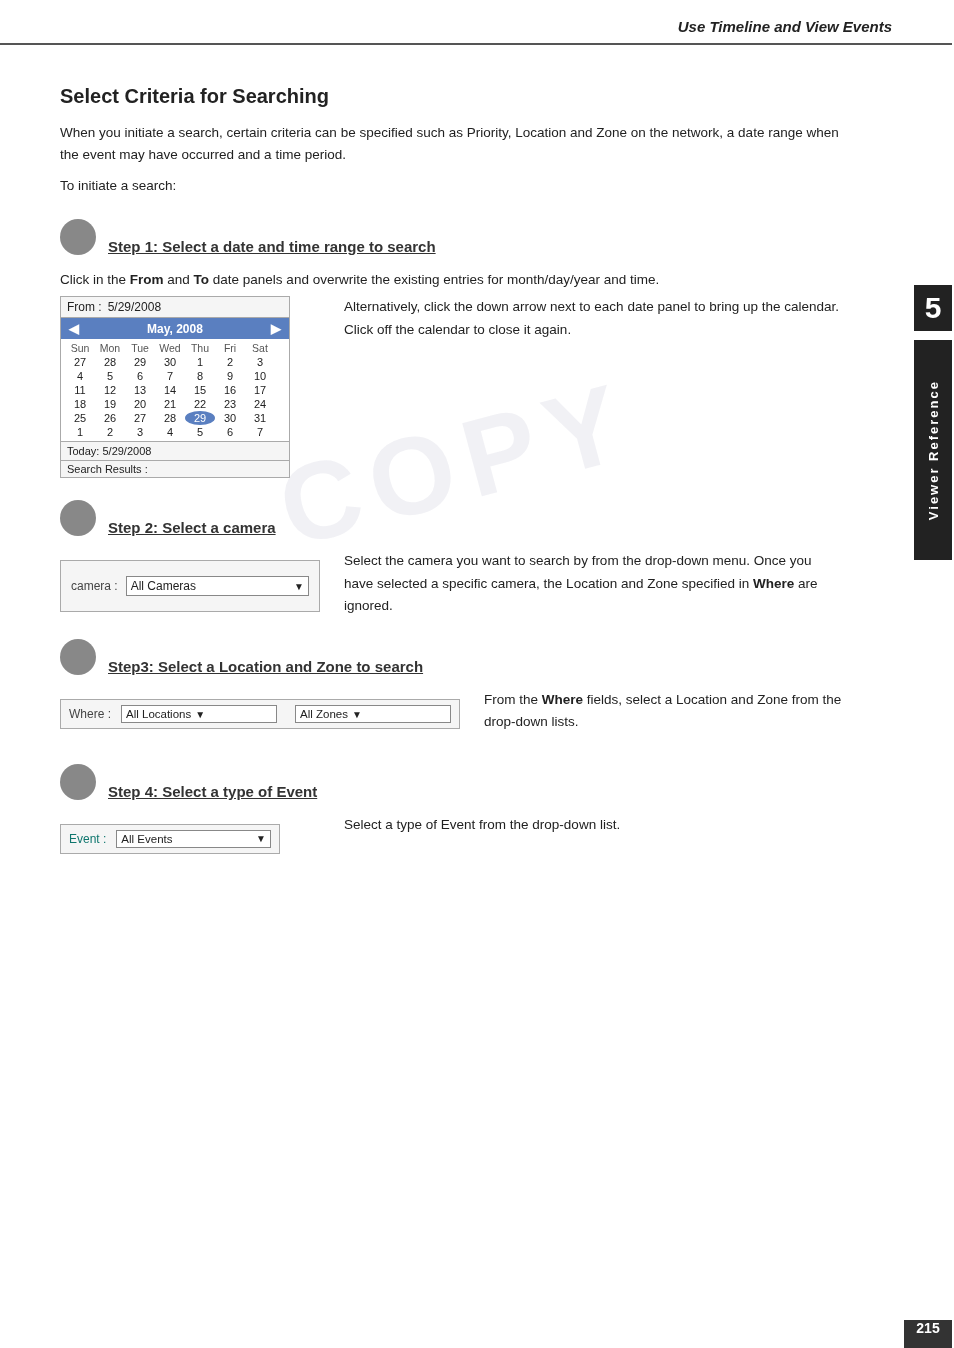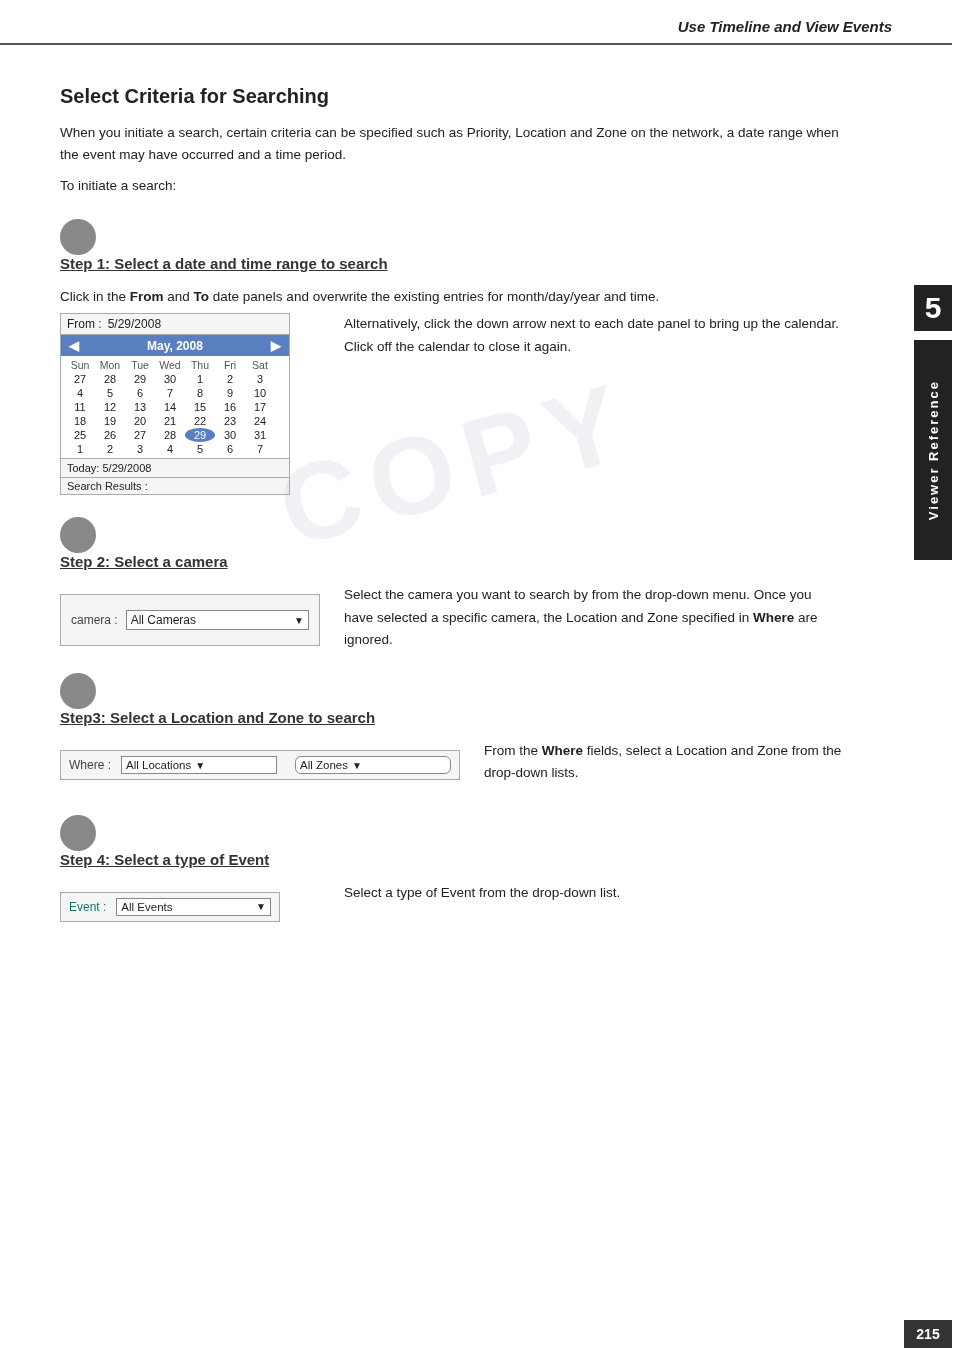--- a/index.html
+++ b/index.html
@@ -51,23 +51,22 @@
 
     .intro-text {
       font-size: 13.5px;
       line-height: 1.6;
       margin-bottom: 10px;
     }
 
     
     .step-header {
       display: flex;
-      align-items: flex-start;
+      align-items: flex-end;
       margin: 22px 0 14px 0;
-      flex-direction: column;
     }
     .step-circle {
       width: 36px;
       height: 36px;
       background: #888;
       border-radius: 50%;
       flex-shrink: 0;
       margin-right: 12px;
     }
     .step-title {
@@ -276,21 +275,20 @@
       position: absolute;
       bottom: 0;
       right: 0;
       background: #333;
       color: #fff;
       font-size: 14px;
       font-weight: bold;
       width: 48px;
       height: 28px;
       display: flex;
-      align-items: center;
       justify-content: center;
     }
 
     .bold { font-weight: bold; }
 
     .step3-widget {
       margin-top: 10px;
     }
 
     .step4-widget {
@@ -482,21 +480,21 @@
 
     <div class="two-col">
       <div class="left-col">
         <div class="step3-widget">
           <div class="where-row">
             <span class="where-label">Where :</span>
             <div class="where-select">
               <span>All Locations</span>
               <span class="dropdown-arrow">▼</span>
             </div>
-            <div class="where-select" style="margin-left:12px;border-radius:6px;">
+            <div class="where-select" style="margin-left:12px;">
               <span>All Zones</span>
               <span class="dropdown-arrow">▼</span>
             </div>
           </div>
         </div>
       </div>
       <div class="right-col">
         <p>From the <span class="bold">Where</span> fields, select a Location and Zone from the drop-down lists.</p>
       </div>
     </div>

